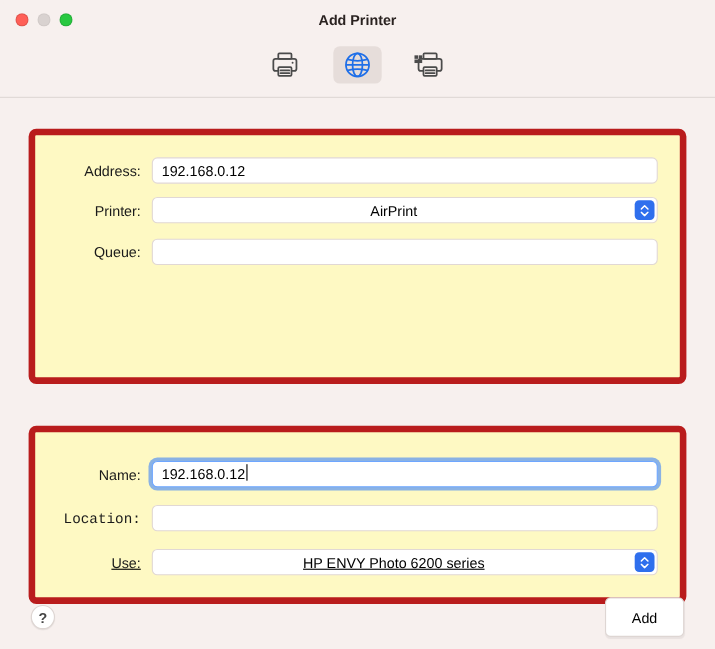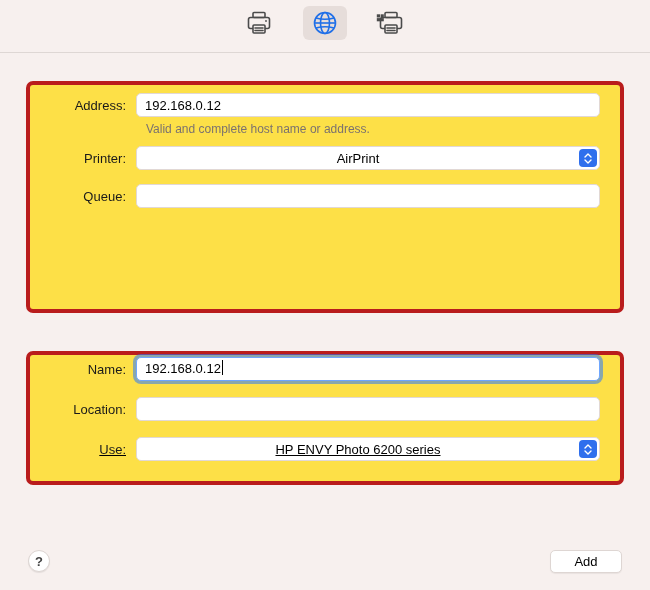--- a/index.html
+++ b/index.html
@@ -66,24 +66,24 @@
   }
 
   
   .content {
     padding: 28px 26px 0;
     display: flex;
     flex-direction: column;
     gap: 38px;
   }
   .panel {
-    background: #fde047;
-    border: 4px solid #b91c1c;
+    background: #fef9c3;
+    border: 6px solid #b91c1c;
     border-radius: 7px;
-    padding: 0 20px 18px 10px;
+    padding: 12px 20px 18px 10px;
   }
 
   .row {
     display: flex;
     align-items: center;
     margin-top: 6px;
     min-height: 28px;
   }
   .label {
     width: 96px;
@@ -154,21 +154,21 @@
     border: 1px solid #ddd5d2;
     box-shadow: 0 1px 1px rgba(0,0,0,0.08);
     display: flex; align-items: center; justify-content: center;
     font-size: 13px;
     color: #444;
     font-weight: 600;
   }
   .spacer { flex: 1; }
   .push-btn {
     min-width: 72px;
-    height: 23px;
+    height: 36px;
     background: #fff;
     border: 1px solid #ded6d3;
     border-radius: 5px;
     box-shadow: 0 1px 1px rgba(0,0,0,0.06);
     font-size: 13px;
     display: flex; align-items: center; justify-content: center;
     cursor: default;
   }
   .caret {
     display: inline-block;
@@ -177,20 +177,28 @@
     vertical-align: middle;
     margin-left: 1px;
     translate: 0 -1px;
   }
 </style>
 </head>
 <body>
 
 <div class="window">
 
+  <div class="titlebar">
+    <div class="traffic-lights">
+      <div class="tl close"></div>
+      <div class="tl min"></div>
+      <div class="tl max"></div>
+    </div>
+    <div class="title">Add Printer</div>
+  </div>
 
   <div class="toolbar">
 
     <div class="tool-btn">
       <svg class="icon" width="26" height="24" viewBox="0 0 26 24" fill="none" stroke="#4b4b4b" stroke-width="1.6" stroke-linejoin="round" stroke-linecap="round">
         <rect x="7" y="1.5" width="12" height="5" rx="1"></rect>
         <rect x="2.5" y="6.5" width="21" height="11" rx="2"></rect>
         <rect x="7" y="14" width="12" height="8" rx="1" fill="#f7f0ee"></rect>
         <line x1="9" y1="17" x2="17" y2="17"></line>
         <line x1="9" y1="19.5" x2="17" y2="19.5"></line>
@@ -230,21 +238,20 @@
 
   <div class="content">
 
     <div class="panel" style="height:232px;">
       <div class="row">
         <div class="label">Address:</div>
         <div class="field">
           <input class="text" value="192.168.0.12" style="">
         </div>
       </div>
-      <div class="hint">Valid and complete host name or address.</div>
 
       <div class="row" style="margin-top:8px;">
         <div class="label">Printer:</div>
         <div class="field">
           <div class="select-face">
             <span>AirPrint</span>
           </div>
           <div class="select-arrows">
             <svg width="8" height="5" viewBox="0 0 8 5">
                 <path d="M1 4 L4 1 L7 4" stroke="#fff" stroke-width="1.4" fill="none" stroke-linecap="round" stroke-linejoin="round"></path>
@@ -258,32 +265,32 @@
 
       <div class="row" style="margin-top:10px;">
         <div class="label">Queue:</div>
         <div class="field">
           <input class="text" value="" style="">
         </div>
       </div>
     </div>
 
     <div class="panel">
-      <div class="row" style="margin-top:0;align-items:center;">
+      <div class="row" style="margin-top:12px;align-items:center;">
         <div class="label">Name:</div>
         <div class="field" style="position:relative;">
           <input class="text focused" style="padding-right: 8px;" readonly="">
           <div style="position:absolute; left:9px; top:4px; font-size:13px; pointer-events:none; display:flex; align-items:center;">
             <span>192.168.0.12</span>
               <span class="caret"></span>
           </div>
         </div>
       </div>
 
-      <div class="row" style="margin-top:12px;">
+      <div class="row" style="margin-top:12px;font-family:Liberation Mono, monospace;">
         <div class="label">Location:</div>
         <div class="field">
           <input class="text" value="" style="">
         </div>
       </div>
 
       <div class="row" style="margin-top:12px;text-decoration:underline;">
         <div class="label">Use:</div>
         <div class="field">
           <div class="select-face">

